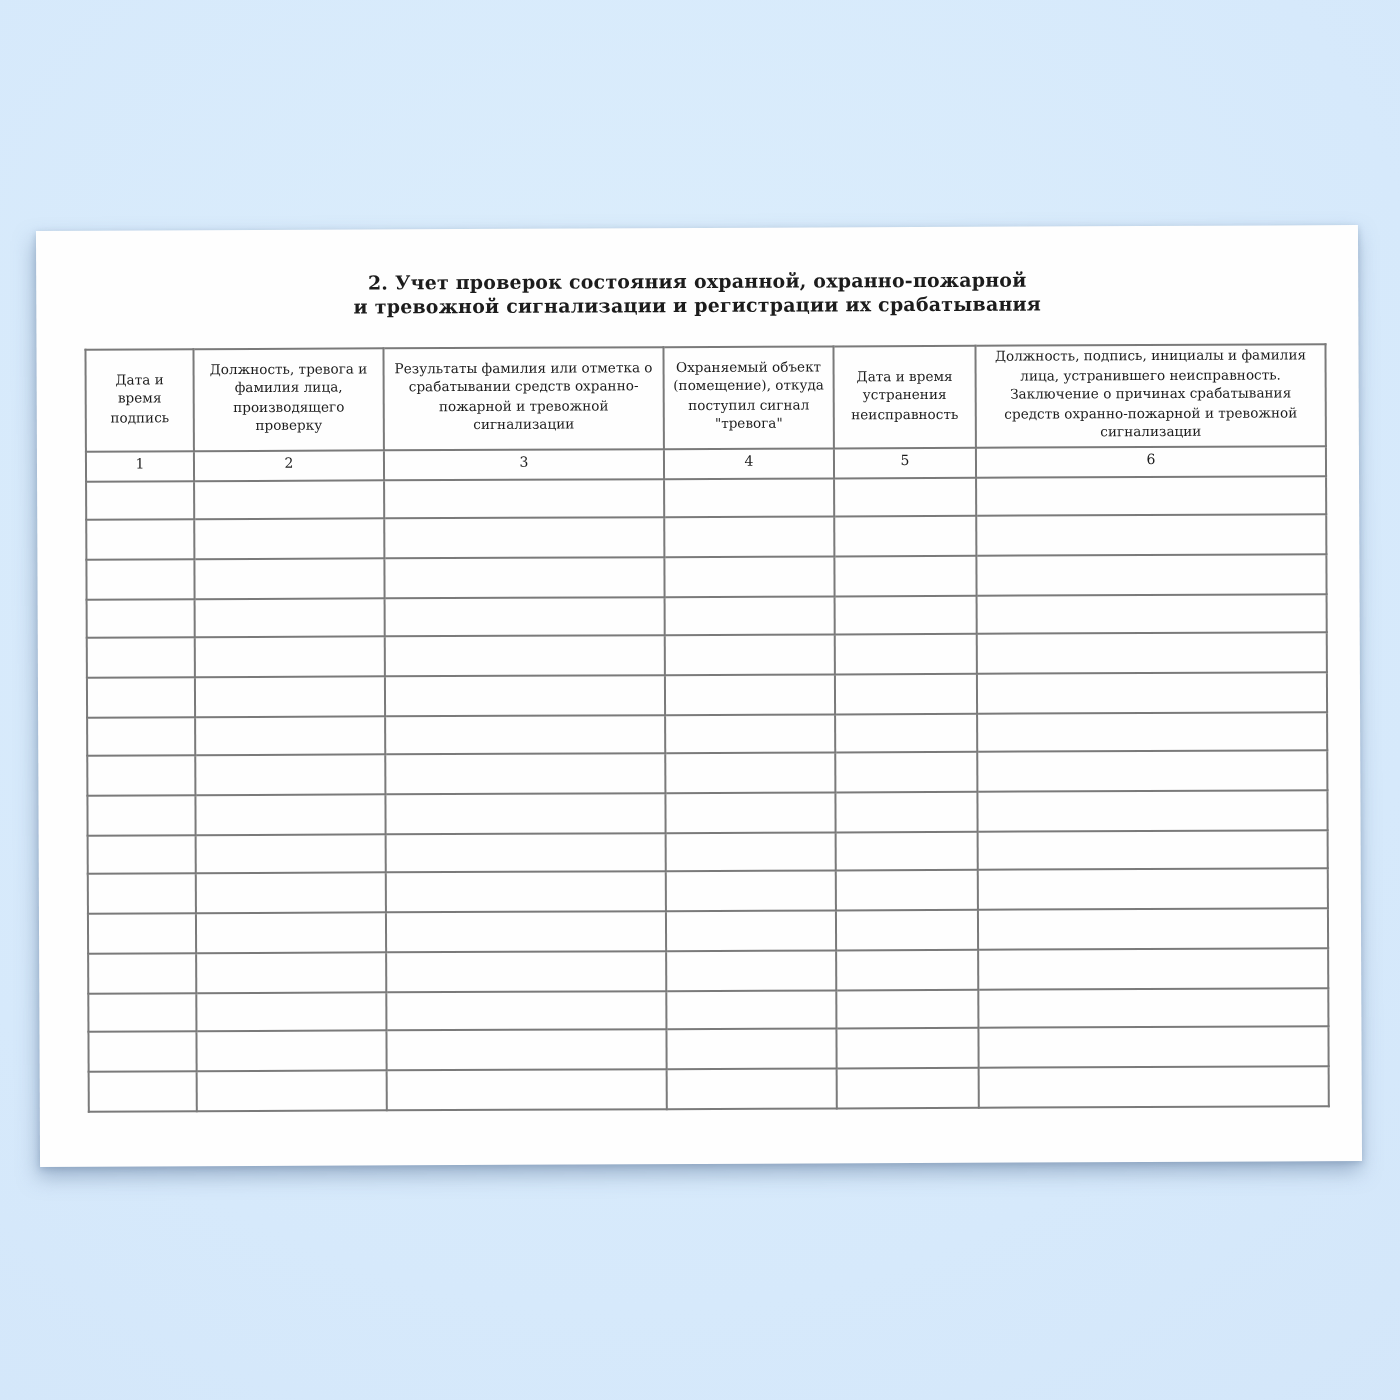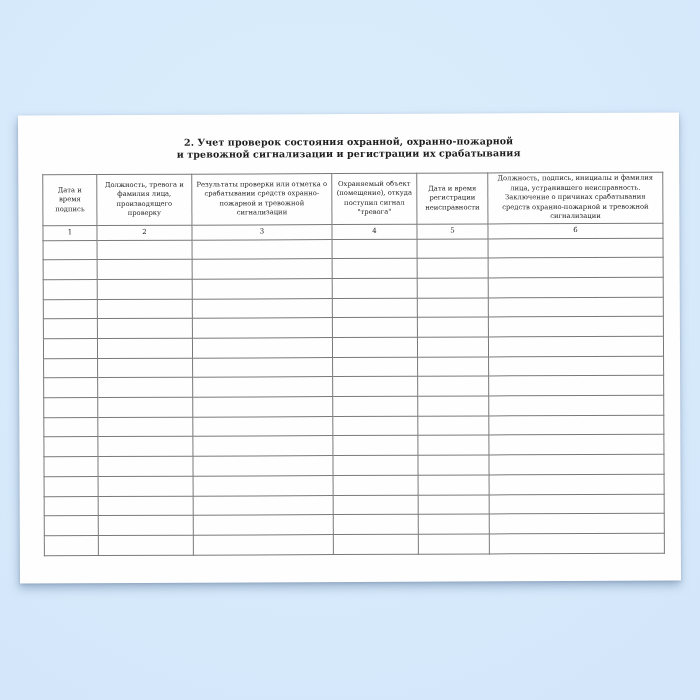--- a/index.html
+++ b/index.html
@@ -85,23 +85,23 @@
       <col style="width:95px">
       <col style="width:140px">
       <col style="width:85px">
       <col style="width:71px">
       <col style="width:175px">
     </colgroup>
     <thead>
       <tr class="row-header">
         <th>Дата и время подпись</th>
         <th>Должность, тревога и фамилия лица, производящего проверку</th>
-        <th>Результаты проверки или отметка о срабатывании средств охранно-пожарной и тревожной сигнализации</th>
+        <th>Результаты фамилия или отметка о срабатывании средств охранно-пожарной и тревожной сигнализации</th>
         <th>Охраняемый объект (помещение), откуда поступил сигнал "тревога"</th>
-        <th>Дата и время регистрации неисправности</th>
+        <th>Дата и время устранения неисправность</th>
         <th>Должность, подпись, инициалы и фамилия лица, устранившего неисправность. Заключение о причинах срабатывания средств охранно-пожарной и тревожной сигнализации</th>
       </tr>
       <tr class="row-numbers">
         <td>1</td>
         <td>2</td>
         <td>3</td>
         <td>4</td>
         <td>5</td>
         <td>6</td>
       </tr>

